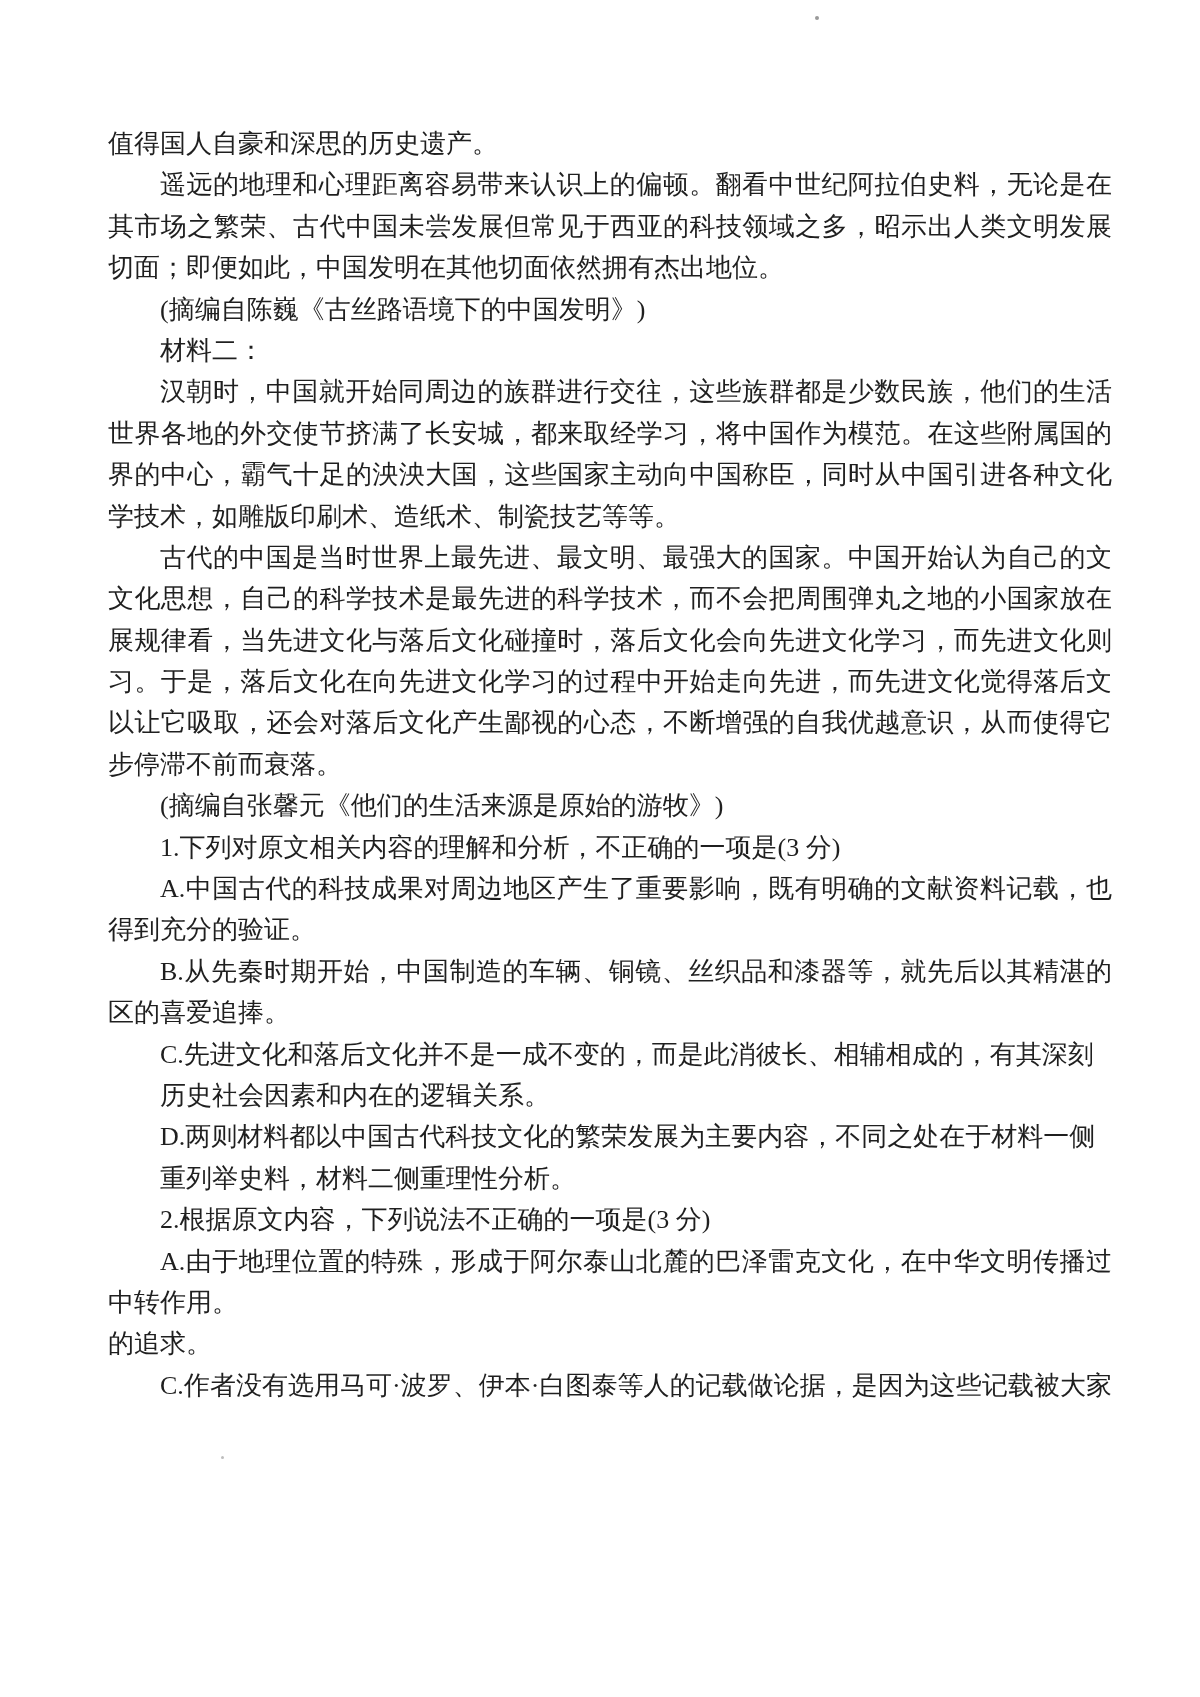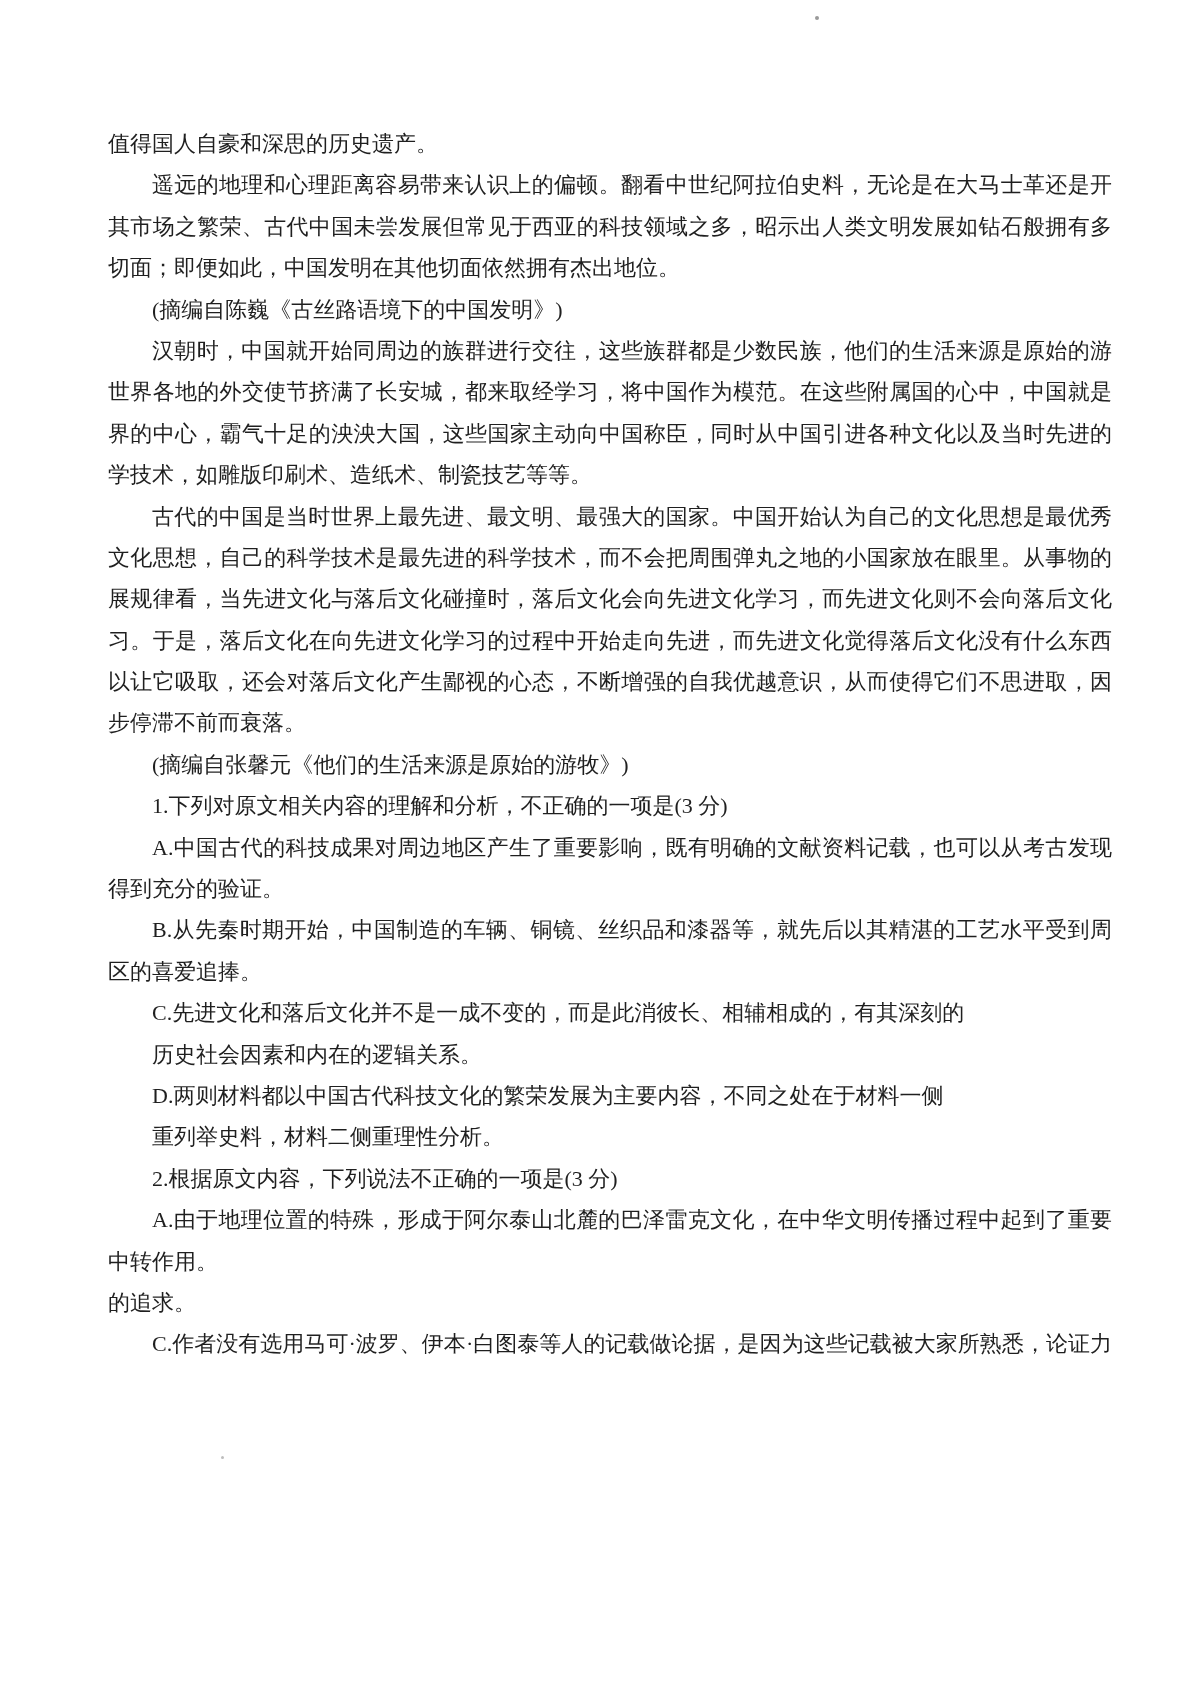--- a/index.html
+++ b/index.html
@@ -7,21 +7,21 @@
     position:relative;
     width:1200px;height:1697px;
     background:#ffffff;
     overflow:hidden;
     font-family:"Liberation Serif","DejaVu Serif",serif;
     color:#1f1f1f;
   }
   .doc{
     position:absolute;
     left:108px;top:123px;width:1004px;
-    font-size:22px;
+    font-size:26px;
     line-height:41.4px;
   }
   .line{
     height:41.4px;
     overflow:hidden;
     text-align:left;
     white-space:normal;
   }
   .line.indent{ text-indent:2em; }
   .line.fill{
@@ -40,20 +40,21 @@
 </head>
 <body>
 
 <div class="page">
   <div class="doc" style="color: rgb(31, 31, 31);">
       <div class="line"><span>值得国人自豪和深思的历史遗产。</span></div>
       <div class="line indent fill"><span class="underline" style="border-bottom-color: rgb(42, 42, 42);">遥远的地理和心理距离容易带来认识上的偏顿。</span><span>翻看中世纪阿拉伯史料，无论是在大马士革还是开罗，</span></div>
       <div class="line fill"><span>其市场之繁荣、古代中国未尝发展但常见于西亚的科技领域之多，昭示出人类文明发展如钻石般拥有多个</span></div>
       <div class="line"><span>切面；即便如此，中国发明在其他切面依然拥有杰出地位。</span></div>
       <div class="line indent"><span>(摘编自陈巍《古丝路语境下的中国发明》)</span></div>
+      <div class="line indent"><span>材料二：</span></div>
       <div class="line indent fill"><span>汉朝时，中国就开始同周边的族群进行交往，这些族群都是少数民族，他们的生活来源是原始的游牧</span></div>
       <div class="line fill"><span>世界各地的外交使节挤满了长安城，都来取经学习，将中国作为模范。在这些附属国的心中，中国就是世</span></div>
       <div class="line fill"><span>界的中心，霸气十足的泱泱大国，这些国家主动向中国称臣，同时从中国引进各种文化以及当时先进的科</span></div>
       <div class="line"><span>学技术，如雕版印刷术、造纸术、制瓷技艺等等。</span></div>
       <div class="line indent fill"><span>古代的中国是当时世界上最先进、最文明、最强大的国家。中国开始认为自己的文化思想是最优秀的</span></div>
       <div class="line fill"><span>文化思想，自己的科学技术是最先进的科学技术，而不会把周围弹丸之地的小国家放在眼里。从事物的发</span></div>
       <div class="line fill"><span>展规律看，当先进文化与落后文化碰撞时，落后文化会向先进文化学习，而先进文化则不会向落后文化学</span></div>
       <div class="line fill"><span>习。于是，落后文化在向先进文化学习的过程中开始走向先进，而先进文化觉得落后文化没有什么东西可</span></div>
       <div class="line fill"><span>以让它吸取，还会对落后文化产生鄙视的心态，不断增强的自我优越意识，从而使得它们不思进取，因脚</span></div>
       <div class="line"><span>步停滞不前而衰落。</span></div>

